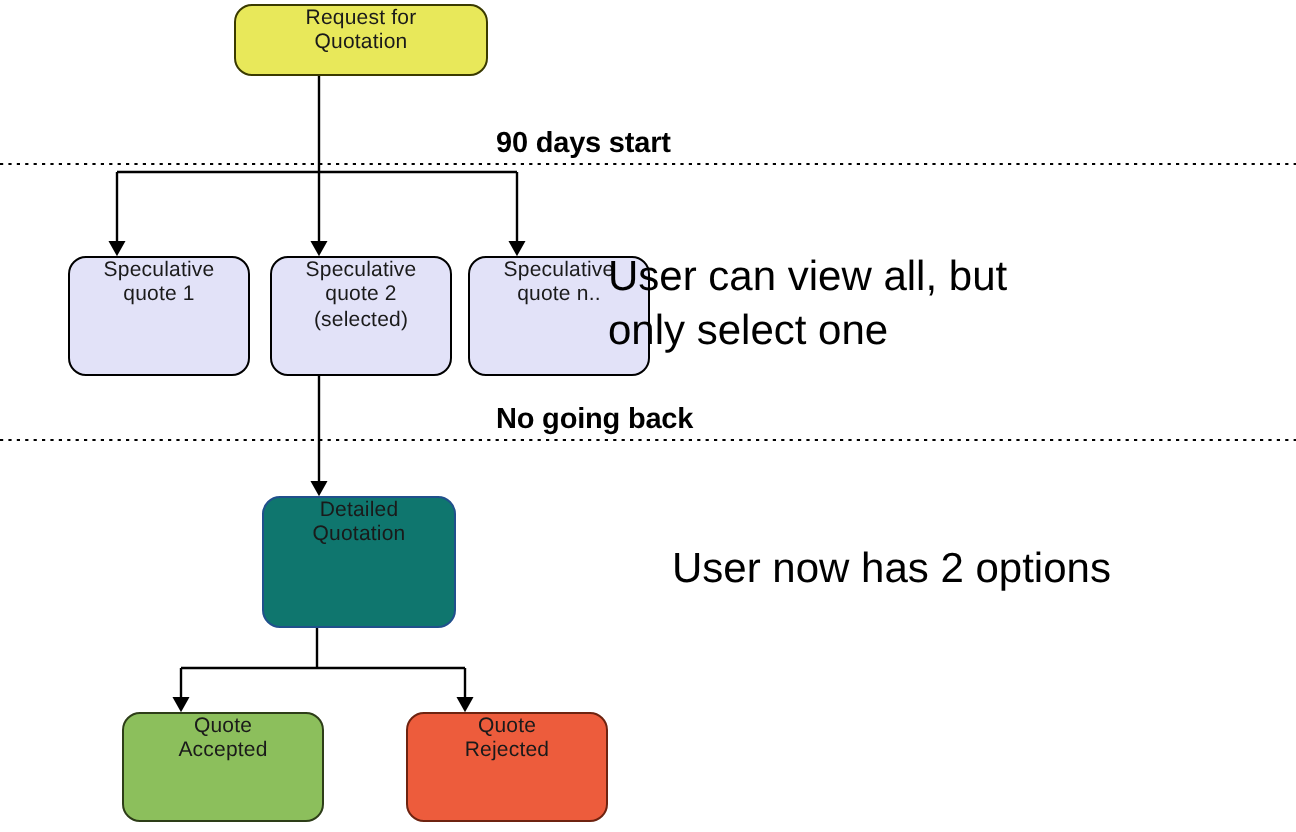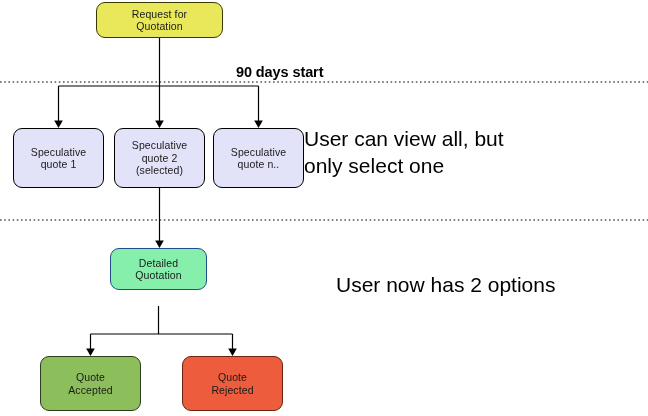--- a/index.html
+++ b/index.html
@@ -25,27 +25,27 @@
     width: 648px;
     height: 416px;
     pointer-events: none;
   }
   .node {
     position: absolute;
     box-sizing: border-box;
     border: 1.4px solid #000000;
     border-radius: 9px;
     display: flex;
-    align-items: center;
     justify-content: center;
     text-align: center;
     color: #1a1a1a;
     line-height: 1.18;
     letter-spacing: 0.1px;
     z-index: 3;
+    margin-left: 21px;
   }
   .node-label {
     display: block;
     white-space: pre-line;
   }
   .node-rfq {
     left: 96px;
     top: 2px;
     width: 127px;
     height: 36px;
@@ -61,22 +61,22 @@
     border-color: #000000;
     font-size: 10.5px;
   }
   .node-spec1 { left: 13px; }
   .node-spec2 { left: 114px; }
   .node-spec3 { left: 213px; }
   .node-detailed {
     left: 110px;
     top: 248px;
     width: 97px;
-    height: 42px;
-    background: #86efac;
+    height: 66px;
+    background: #0f766e;
     border-color: #20508c;
     font-size: 10.5px;
   }
   .node-accepted {
     left: 40px;
     top: 356px;
     width: 101px;
     height: 55px;
     background: #8cbf5c;
     border-color: #2d3d18;
@@ -104,21 +104,21 @@
   .note-opts   { left: 314px; top: 272px; margin-left: 22px; }
   .divider-label {
     position: absolute;
     font-size: 14.5px;
     font-weight: bold;
     color: #000000;
     background: transparent;
     z-index: 4;
     letter-spacing: -0.1px;
   }
-  .label-90days { left: 236px; top: 64px; }
+  .label-90days { left: 248px; top: 64px; }
   .label-noback { left: 248px; top: 202px; }
 </style>
 </head>
 <body>
 
 <div id="canvas">
 
   <svg id="wires" viewBox="0 0 648 416" width="648" height="416" xmlns="http://www.w3.org/2000/svg">
     <defs>
       <marker id="arrowhead" markerWidth="9" markerHeight="9" refX="3.0" refY="4.0" orient="auto" markerUnits="strokeWidth">
@@ -176,18 +176,19 @@
     <span class="node-label">Quote
 Accepted</span>
   </div>
 
   <div class="node node-rejected">
     <span class="node-label">Quote
 Rejected</span>
   </div>
 
   <div class="divider-label label-90days">90 days start</div>
+  <div class="divider-label label-noback">No going back</div>
 
   <div class="phase-note note-view">User can view all, but
 only select one</div>
   <div class="phase-note note-opts">User now has 2 options</div>
 
 </div>
 
 </body></html>

